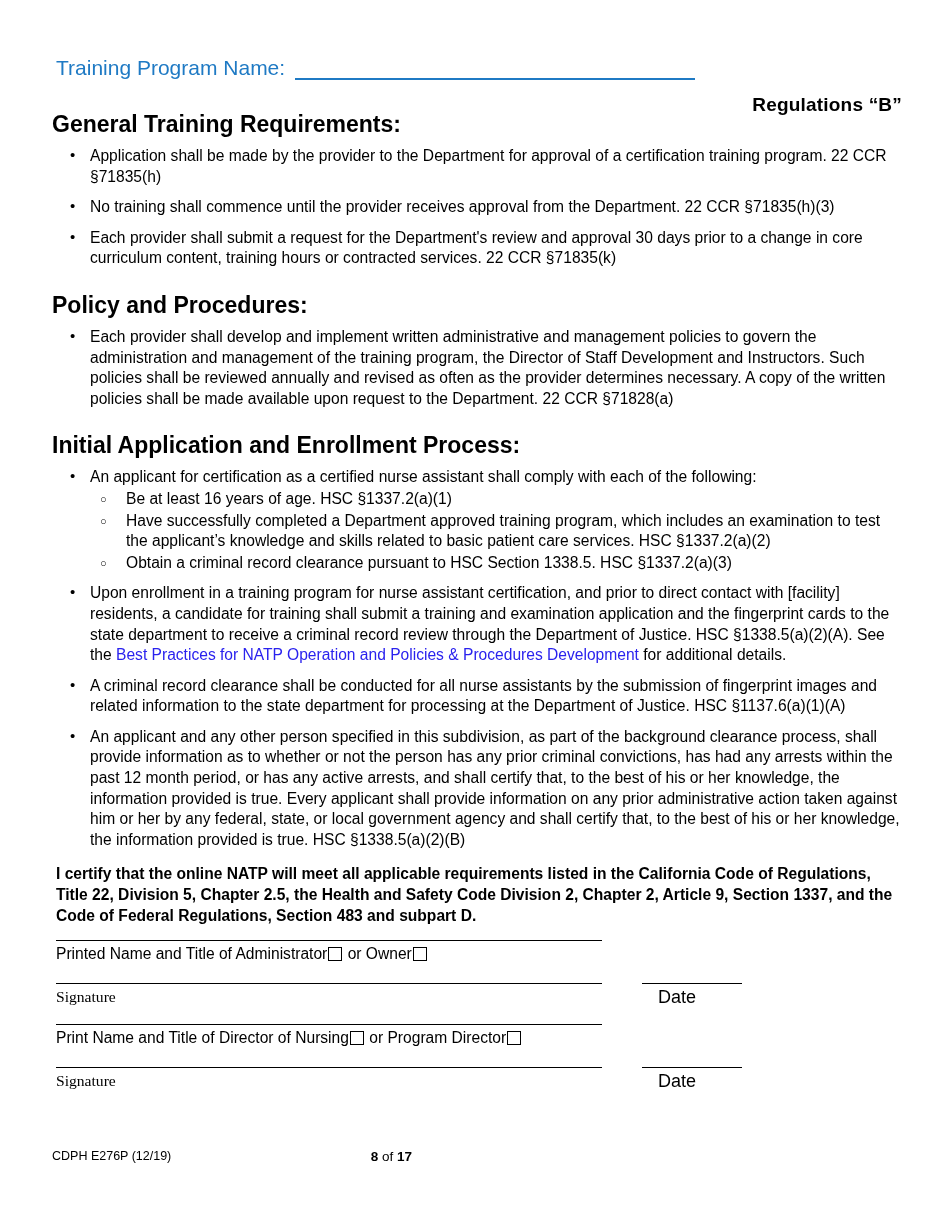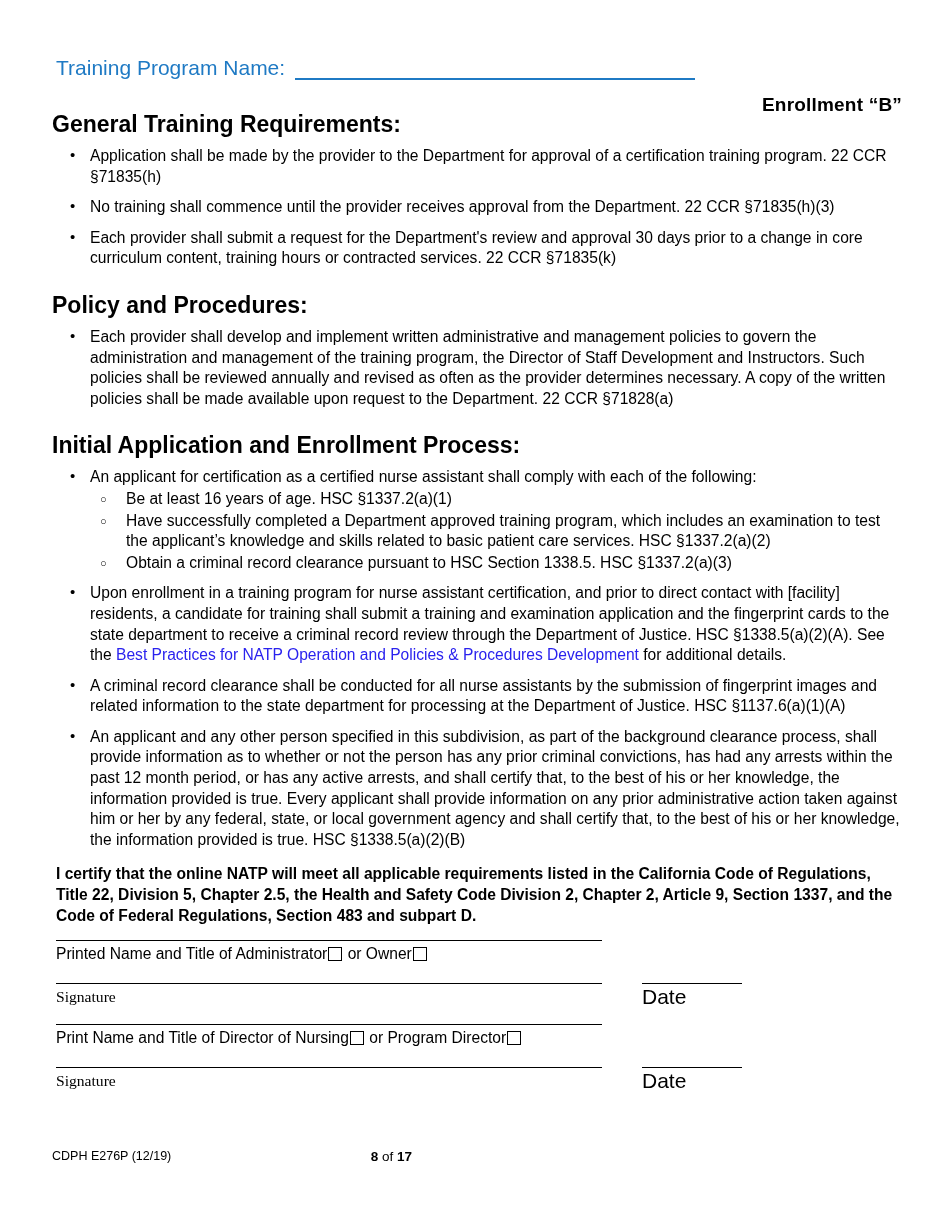--- a/index.html
+++ b/index.html
@@ -149,23 +149,23 @@
     display: flex;
     align-items: center;
     height: 26px;
   }
   .caption {
     font-size: 15.6px;
     line-height: 20px;
     white-space: nowrap;
   }
   .caption-date {
-    font-size: 21px;
+    font-size: 18px;
     line-height: 20px;
-    margin-left: 0;
+    margin-left: 16px;
   }
   .date-col { width: 586px; flex: 0 0 586px; font-family: Liberation Serif, serif; }
   .checkbox {
     display: inline-block;
     width: 14px;
     height: 14px;
     border: 1.7px solid #000;
     box-sizing: border-box;
     vertical-align: -2px;
     margin: 0 1px;
@@ -192,21 +192,21 @@
 <body>
 
 <div class="page">
 
   <div class="program-name-row">
     <span class="program-name-label">Training Program Name:</span>
     <span class="program-name-blank"></span>
   </div>
 
   <div class="attestation-row">
-    <span class="attestation-title">Enrollment “B”</span>
+    <span class="attestation-title">Regulations “B”</span>
   </div>
 
   <h2 class="section-heading tight">General Training Requirements:</h2>
   <ul class="bullets">
     <li>Application shall be made by the provider to the Department for approval of a certification training program. 22 CCR §71835(h)</li>
     <li>No training shall commence until the provider receives approval from the Department. 22 CCR §71835(h)(3)</li>
     <li>Each provider shall submit a request for the Department's review and approval 30 days prior to a change in core curriculum content, training hours or contracted services.  22 CCR §71835(k)</li>
   </ul>
 
   <h2 class="section-heading sec-policy">Policy and Procedures:</h2>

